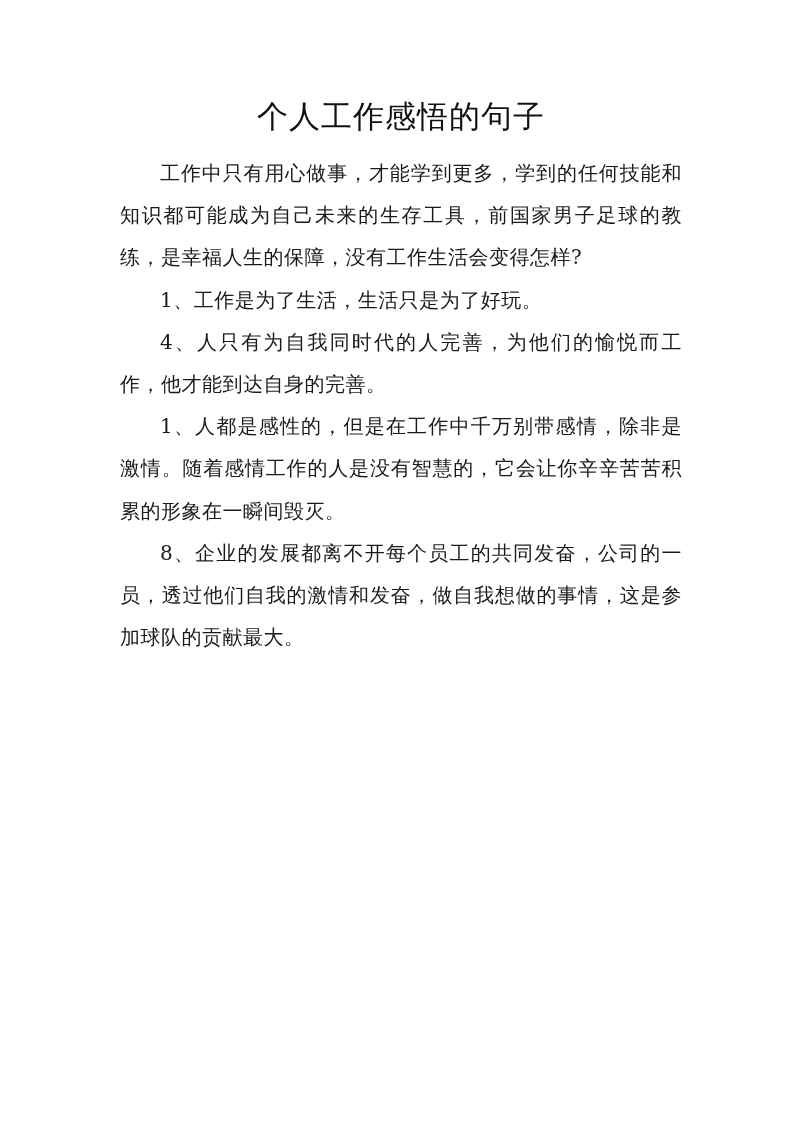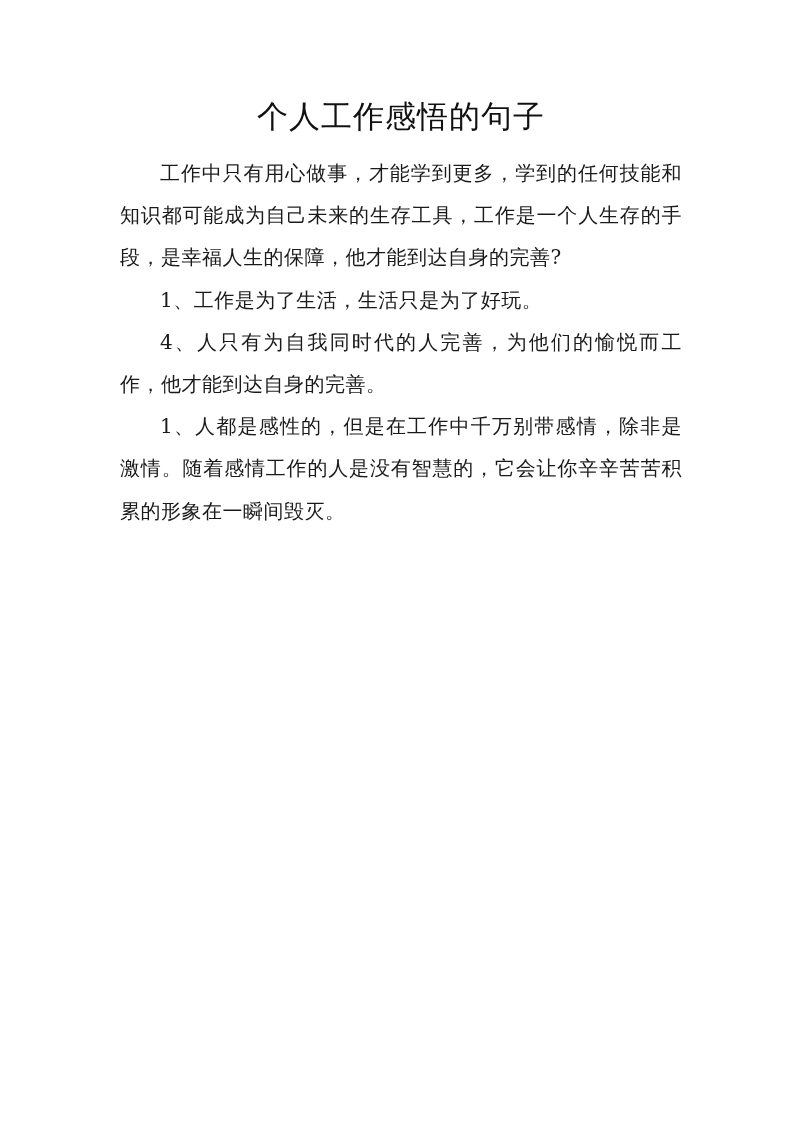--- a/index.html
+++ b/index.html
@@ -12,18 +12,19 @@
   .body { position: absolute; top: 152px; left: 0; width: 562px; }
   .para { margin: 0; font-size: 20px; line-height: 42.2px; text-indent: 40px;
           letter-spacing: 0.5px; text-align: justify; }
 </style>
 </head>
 <body>
 
 <div class="page">
   <h1 class="title">个人工作感悟的句子</h1>
   <div class="body">
-    <p class="para">工作中只有用心做事，才能学到更多，学到的任何技能和知识都可能成为自己未来的生存工具，工作是一个人生存的手段，是幸福人生的保障，他才能到达自身的完善?</p>
+    <p class="para">工作中只有用心做事，才能学到更多，学到的任何技能和知识都可能成为自己未来的生存工具，前国家男子足球的教练，是幸福人生的保障，没有工作生活会变得怎样?</p>
     <p class="para">1、工作是为了生活，生活只是为了好玩。</p>
     <p class="para">4、人只有为自我同时代的人完善，为他们的愉悦而工作，他才能到达自身的完善。</p>
     <p class="para">1、人都是感性的，但是在工作中千万别带感情，除非是激情。随着感情工作的人是没有智慧的，它会让你辛辛苦苦积累的形象在一瞬间毁灭。</p>
+    <p class="para">8、企业的发展都离不开每个员工的共同发奋，公司的一员，透过他们自我的激情和发奋，做自我想做的事情，这是参加球队的贡献最大。</p>
   </div>
 </div>
 
 </body></html>

